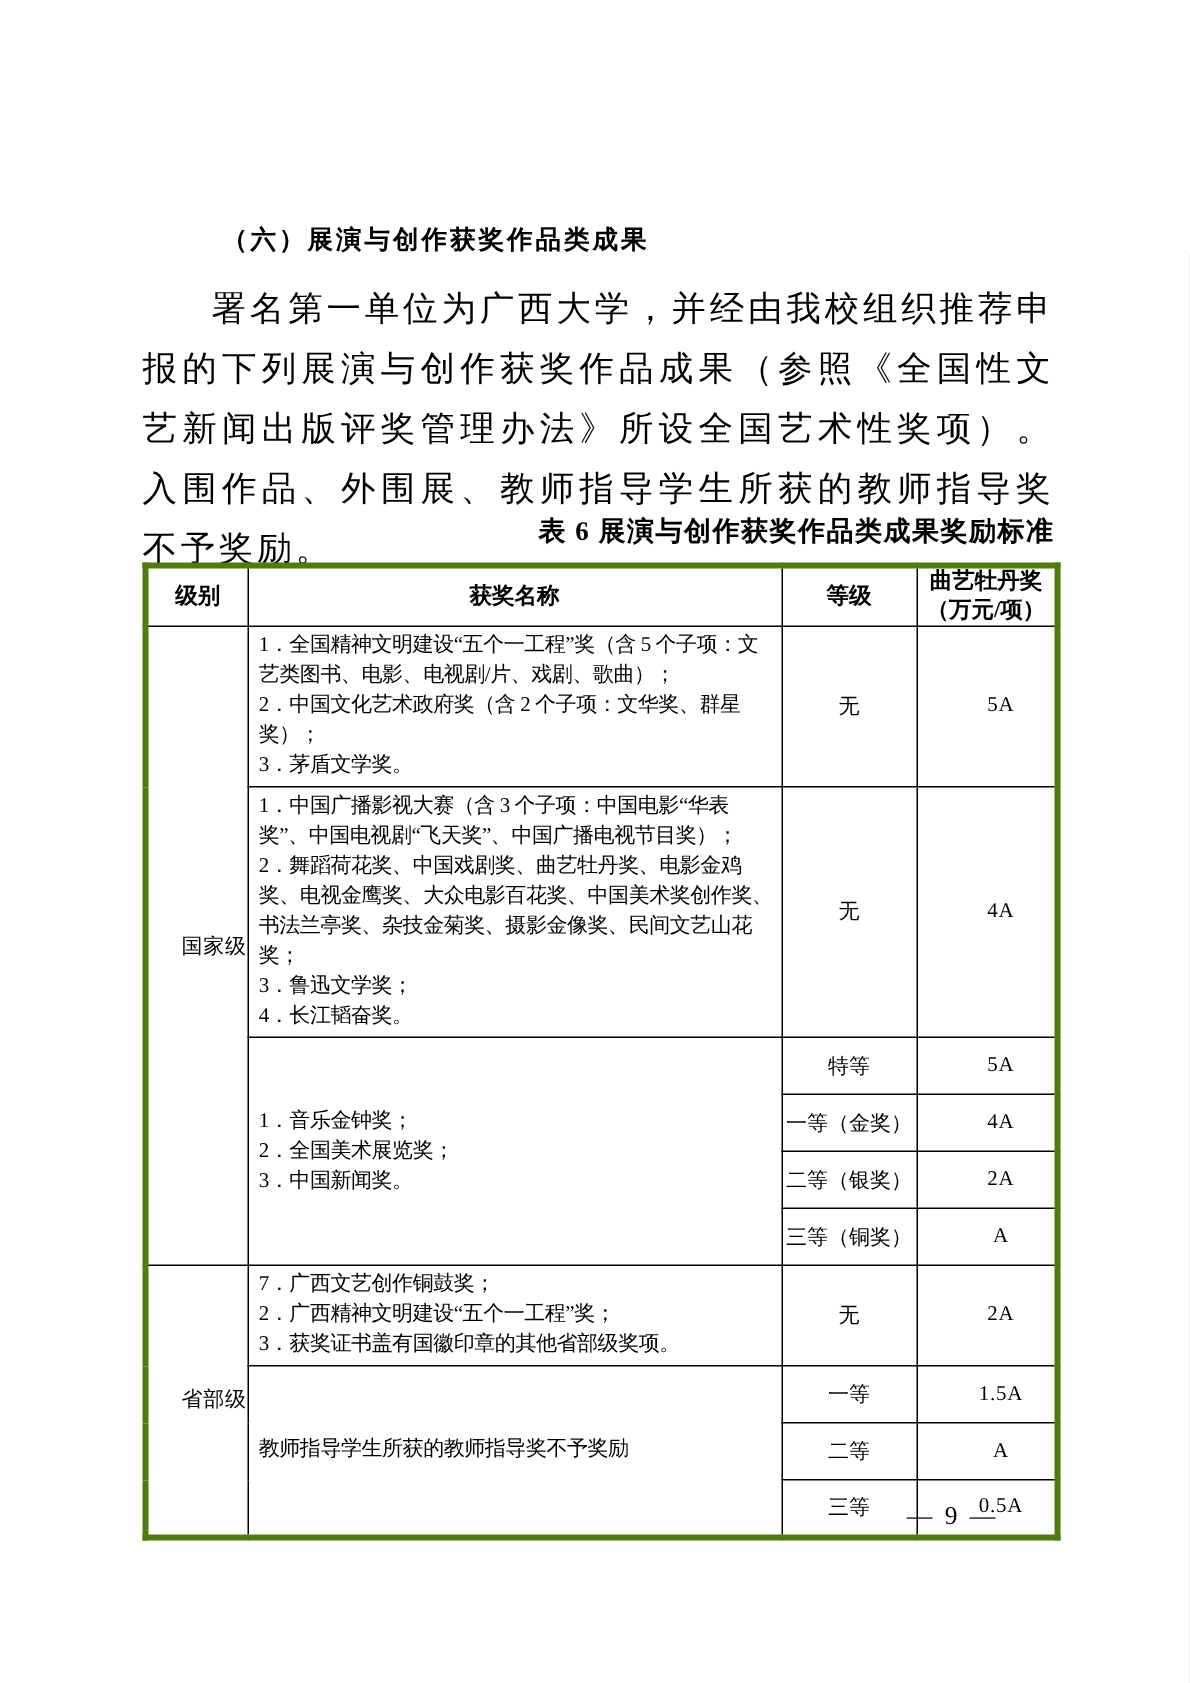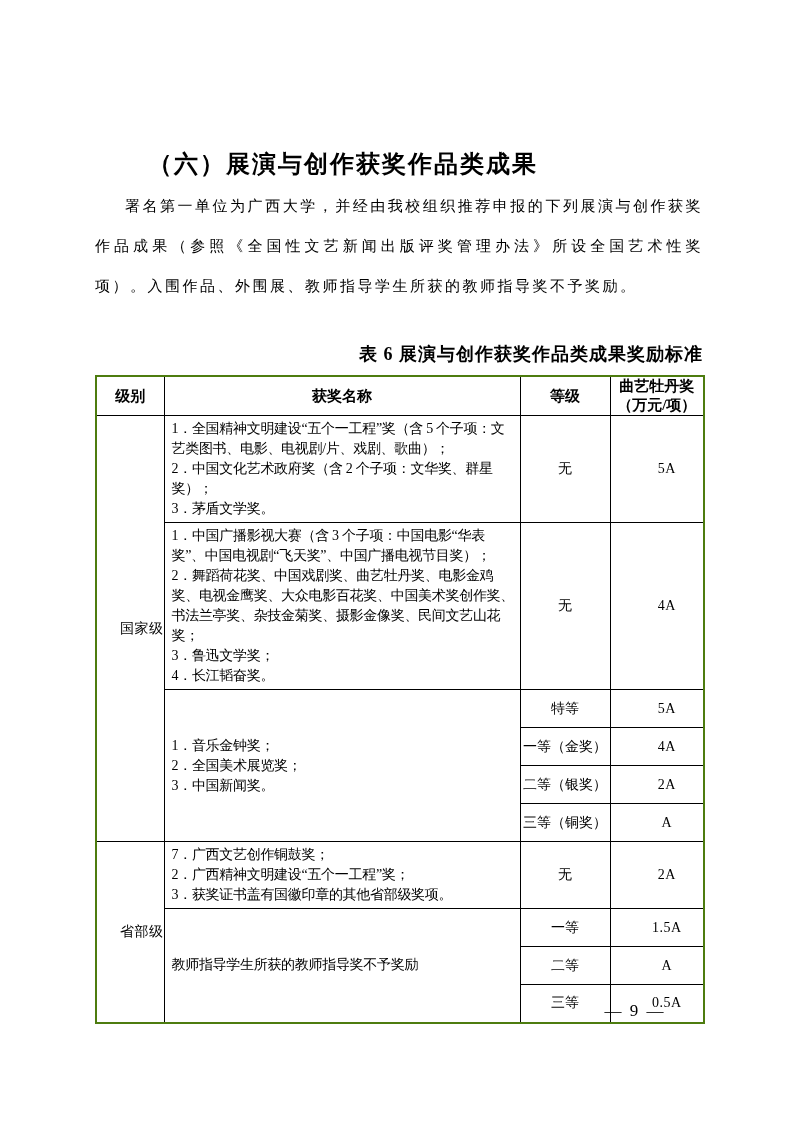--- a/index.html
+++ b/index.html
@@ -11,30 +11,30 @@
     background: #ffffff;
     margin: 0 auto;
     font-family: "Liberation Serif", serif;
     color: #000000;
     overflow: hidden;
   }
   .section-heading {
     position: absolute;
     left: 148px;
     top: 148px;
-    font-size: 24px;
+    font-size: 17px;
     font-weight: bold;
     letter-spacing: 2px;
   }
   .body-paragraph {
     position: absolute;
     left: 95px;
     top: 186px;
     width: 608px;
-    font-size: 15px;
+    font-size: 23px;
     line-height: 40px;
     letter-spacing: 2.5px;
     text-align: justify;
     text-indent: 2em;
   }
   .table-title {
     position: absolute;
     left: 95px;
     top: 342px;
     width: 608px;
@@ -43,21 +43,21 @@
     font-weight: bold;
     letter-spacing: 1px;
   }
   table.award-table {
     position: absolute;
     left: 95px;
     top: 375px;
     width: 608px;
     border-collapse: collapse;
     table-layout: fixed;
-    border: 2px solid #4d7c0f;
+    border: 4px solid #4d7c0f;
   }
   .award-table th, .award-table td {
     border: 1px solid #000;
     font-weight: normal;
     vertical-align: middle;
   }
   .award-table th {
     font-weight: bold;
     font-size: 15px;
     text-align: center;

